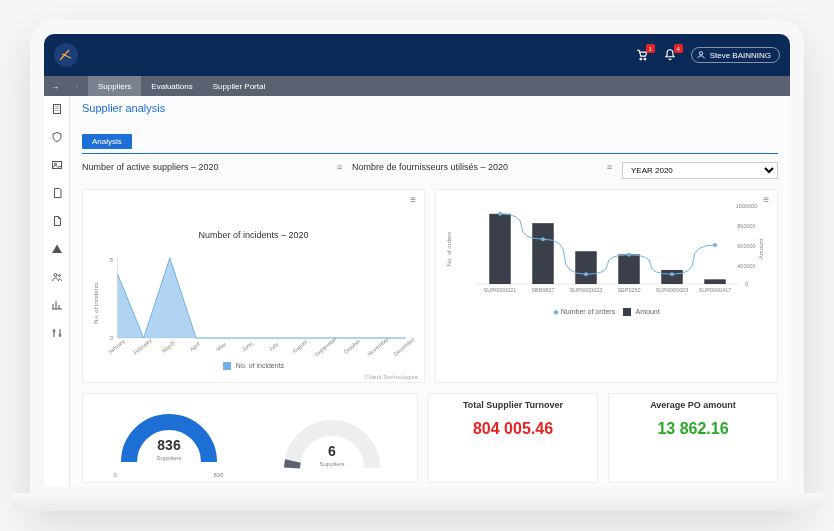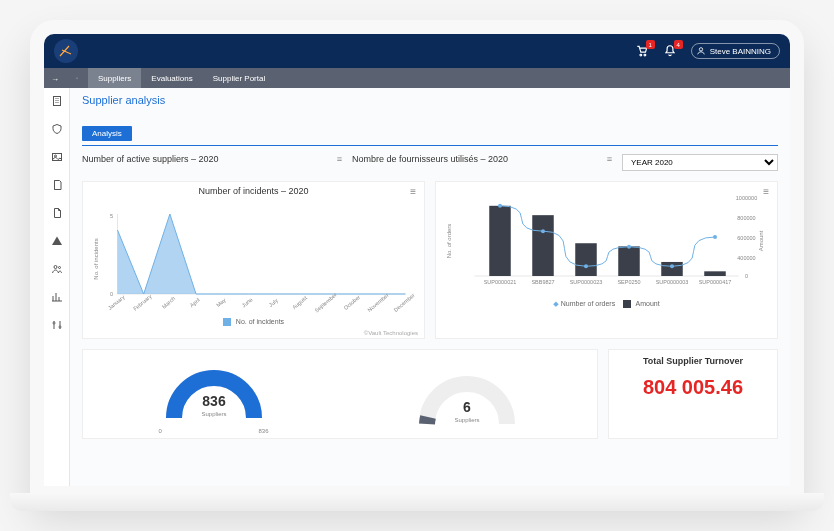--- a/index.html
+++ b/index.html
@@ -32,21 +32,21 @@
 }
 .screen {
   position: absolute;
   inset: 0;
   display: flex;
   flex-direction: column;
   background: #fff;
 }
 
 .topbar {
-  height: 34px;
+  height: 42px;
   background: #0c2a57;
   display: flex;
   align-items: center;
   justify-content: space-between;
   padding: 0 10px;
   color: #fff;
 }
 .logo {
   width: 24px; height: 24px;
   border-radius: 50%;
@@ -120,40 +120,40 @@
 .year-select {
   width: 156px; font-size: 8px;
   border: 1px solid #ccc; background: #fff;
   padding: 2px 4px;
 }
 .card {
   flex: 1;
   background: #fff; border: 1px solid #eee;
   position: relative;
 }
-.card-title { text-align: center; font-size: 9px; color: #333; padding: 4px 0; }
+.card-title { text-align: center; font-size: 9px; color: #333; padding: 4px 0; margin-top: 36px; }
 .card .menu-dots { position: absolute; right: 8px; top: 4px; color: #888; }
 .chart { padding: 4px 8px 2px 8px; }
 .legend { text-align: center; font-size: 7px; color: #666; padding: 2px 0 4px; }
 .legend .sw { display:inline-block; width:8px; height:8px; margin-right:3px; vertical-align:middle; }
 .footnote { text-align: right; font-size: 6px; color: #aaa; padding: 0 6px 2px; }
 
 .area-svg { width: 100%; height: 110px; }
 .axis { stroke: #ccc; stroke-width: 0.5; }
 .tick-lbl { font-size: 5.5px; fill: #888; text-anchor: middle; }
 .ylab { font-size: 6px; fill: #888; }
 
 .bar-svg { width: 100%; height: 110px; }
 
 .kpi-card {
   background: #fff; border: 1px solid #eee;
   padding: 6px; text-align: center;
 }
 .kpi-card h4 { font-size: 9px; font-weight: 600; color: #333; margin-bottom: 10px; }
-.kpi-val { font-size: 20px; font-weight: 700; }
+.kpi-val { font-size: 16px; font-weight: 700; }
 .val-red { color: #e62525; }
 .val-green { color: #2aa82a; }
 
 .gauge-wrap { display:flex; flex-direction:column; align-items:center; }
 .gauge-svg { width: 110px; height: 70px; }
 .gauge-num { font-size: 14px; font-weight: 700; fill: #333; text-anchor:middle; }
 .gauge-sub { font-size: 6px; fill: #888; text-anchor:middle; }
 .gauge-scale { display:flex; justify-content:space-between; font-size:6px; color:#888; width:110px; }
 svg { display: block; }
 </style>
@@ -403,19 +403,23 @@
                 <path d="M15 60 A40 40 0 0 1 16 53" fill="none" stroke="#5a6170" stroke-width="16"></path>
                 <text class="gauge-num" x="55" y="48">6</text>
                 <text class="gauge-sub" x="55" y="58">Suppliers</text>
               </svg>
             </div>
           </div>
           <div class="kpi-card" style="flex:0 0 170px;">
             <h4>Total Supplier Turnover</h4>
             <div class="kpi-val val-red">804 005.46</div>
           </div>
+          <div class="kpi-card" style="flex:0 0 170px;">
+            <h4>Average PO amount</h4>
+            <div class="kpi-val val-green">13 862.16</div>
+          </div>
         </div>
 
       </div>
     </div>
   </div>
 </div>
 <div class="laptop-base"></div>
 
 </body></html>

